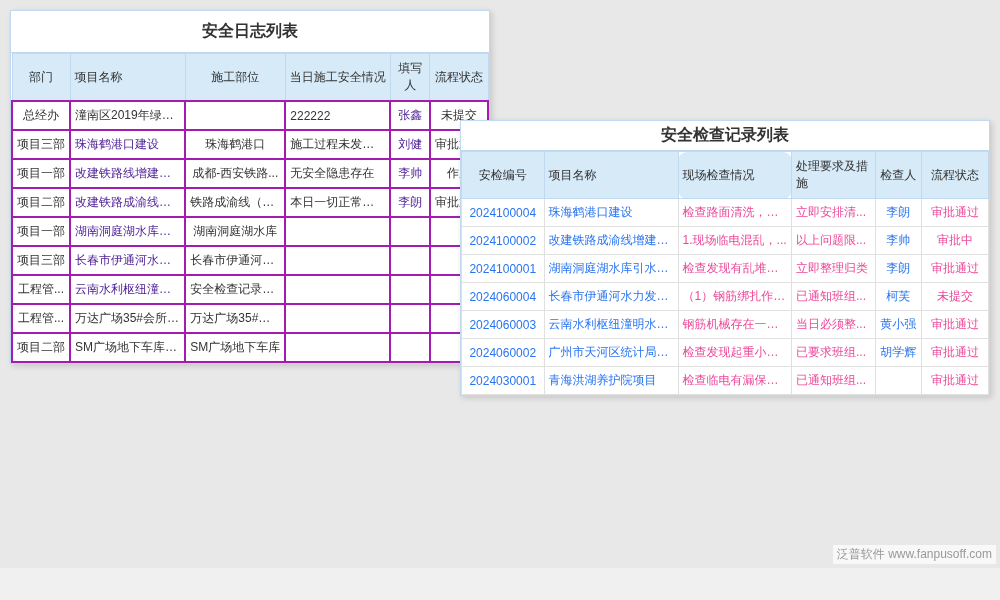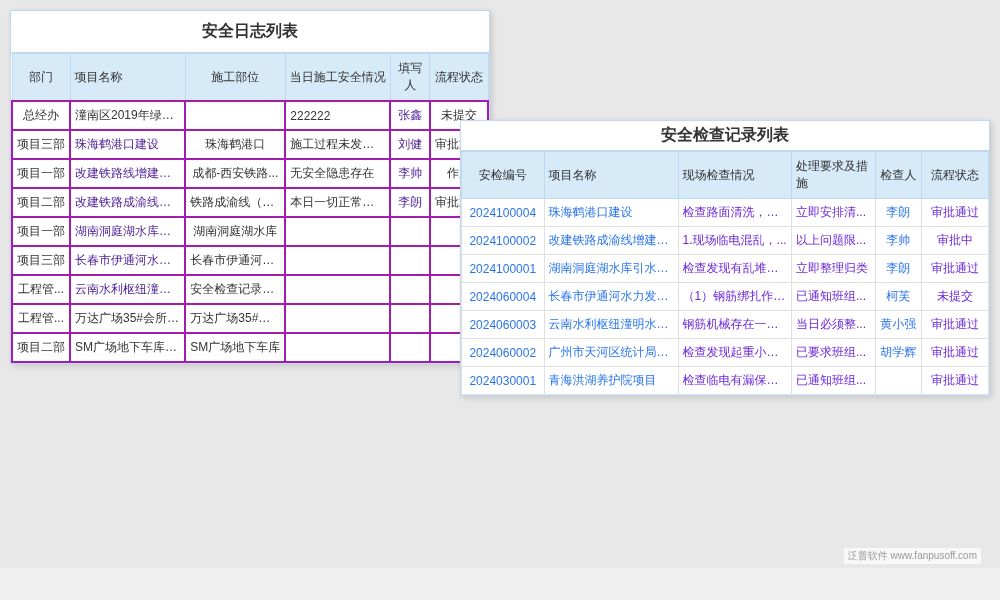--- a/index.html
+++ b/index.html
@@ -126,56 +126,56 @@
     }
 
     .right-panel tbody tr {
       background: #fff;
     }
 
     .right-panel tbody td {
       padding: 5px 4px;
       border: 1px solid #e0e0e0;
       text-align: center;
-      color: #6d28d9;
+      color: #ec4899;
       font-size: 12px;
       white-space: nowrap;
       overflow: hidden;
       text-overflow: ellipsis;
       max-width: 110px;
     }
 
     .right-panel tbody td.link-cell {
       color: #2874f0;
       cursor: pointer;
     }
 
     
     .watermark {
       position: absolute;
       bottom: 4px;
-      right: 19px;
-      font-size: 10px;
+      right: 4px;
+      font-size: 12px;
       color: #999;
       background: rgba(255,255,255,0.7);
       padding: 1px 4px;
     }
 
     
     .dept-col { width: 55px; }
     .project-col { width: 130px; text-align: left !important; }
     .site-col { width: 80px; }
     .safety-col { width: 110px; text-align: left !important; }
     .writer-col { width: 45px; }
     .status-col { width: 55px; }
 
     
     .r-id-col { width: 80px; }
     .r-project-col { width: 130px; text-align: left !important; }
-    .r-site-col { width: 100px; text-align: left !important; }
+    .r-site-col { width: 100px; text-align: left !important; border-radius: 9px; }
     .r-measure-col { width: 75px; text-align: left !important; }
     .r-inspector-col { width: 40px; }
     .r-status-col { width: 65px; }
   </style>
 </head>
 <body>
 
 <div class="container">
 
   <div class="left-panel">

